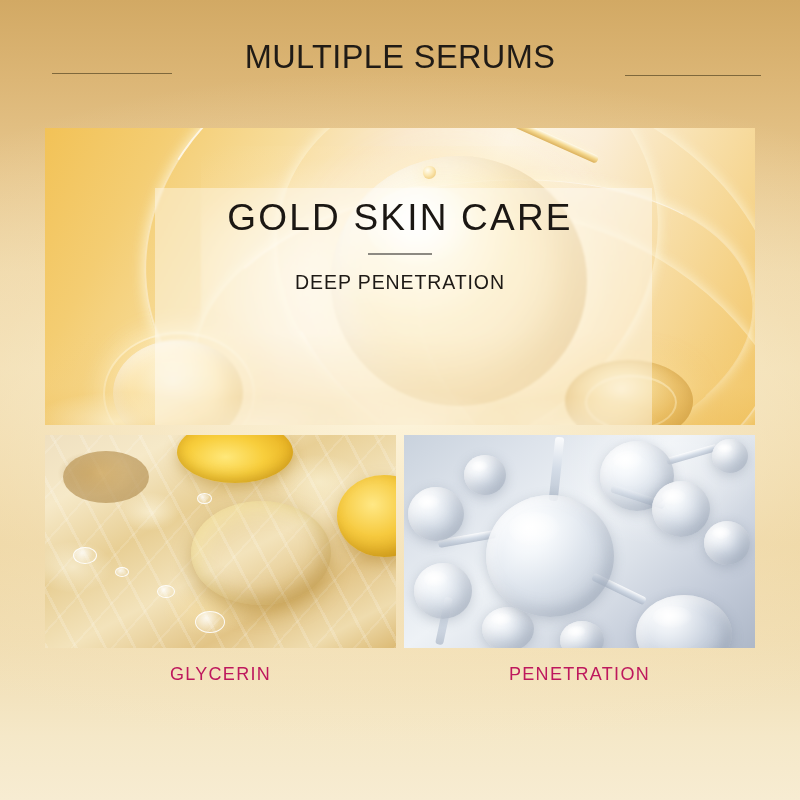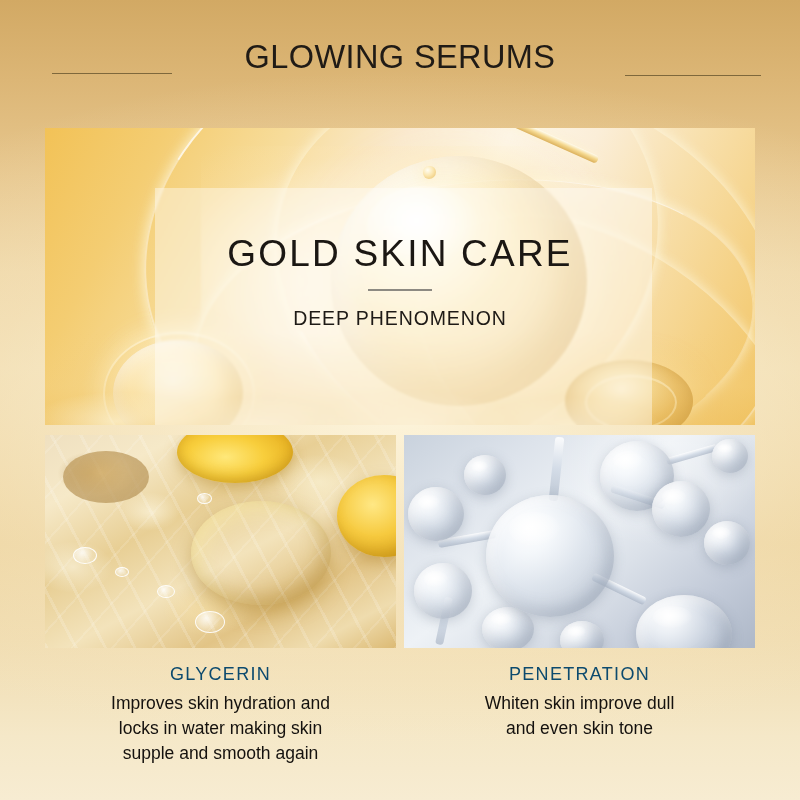--- a/index.html
+++ b/index.html
@@ -166,21 +166,21 @@
     position:absolute; left:110px; top:60px;
     width:497px; height:238px;
     background:rgba(255,255,255,0.40);
     backdrop-filter:blur(1px);
   }
   .hero-inner {
     position:absolute; left:0; top:0;
     width:710px; height:297px;
     display:flex; flex-direction:column;
     align-items:center; justify-content:flex-start;
-    padding-top:104px;
+    padding-top:68px;
   }
   .hero-title {
     font-size:37px;
     letter-spacing:2.2px;
     color:#1b1713;
     font-weight:400;
     line-height:44px;
   }
   .hero-divider {
     width:64px; height:1.5px;
@@ -307,38 +307,38 @@
   .bd4 { left:186px; top:150px; width:58px; height:8px;  transform:rotate(26deg); }
   .bd5 { left:262px; top:16px;  width:52px; height:7px;  transform:rotate(-16deg); }
   .bd6 { left:36px;  top:162px; width:8px;  height:48px; transform:rotate(12deg); }
 
   
   .ingredient-name {
     margin-top:16px;
     text-align:center;
     font-size:18px;
     letter-spacing:1.3px;
-    color:#0c4a6e;
+    color:#be185d;
     font-weight:400;
   }
   .ingredient-desc {
     margin-top:6px;
     text-align:center;
     font-size:17.5px;
     line-height:25px;
     color:#14110e;
     font-weight:400;
     white-space:pre-line;
   }
 </style>
 </head>
 <body>
 
 <div class="headline-block">
-  <div class="headline-line">GLOWING SERUMS</div>
+  <div class="headline-line">MULTIPLE SERUMS</div>
   <div class="rule rule-left"></div>
   <div class="rule rule-right"></div>
 </div>
 
 <div class="hero">
   <div class="hero-glow"></div>
 
   <div class="arc arc-1"></div>
   <div class="arc arc-2"></div>
   <div class="arc arc-3"></div>
@@ -352,43 +352,40 @@
   <div class="pipette"></div>
   <div class="pipette-tip"></div>
 
   <div class="hero-liquid"></div>
 
   <div class="hero-panel"></div>
 
   <div class="hero-inner">
     <div class="hero-title">GOLD SKIN CARE</div>
     <div class="hero-divider"></div>
-    <div class="hero-sub">DEEP PHENOMENON</div>
+    <div class="hero-sub">DEEP PENETRATION</div>
   </div>
 </div>
 
 <div class="cards">
 
   <div class="card card-left">
     <div class="photo photo-glycerin">
       <div class="caustic"></div>
       <div class="oil oil-4"></div>
       <div class="oil oil-1"></div>
       <div class="oil oil-3"></div>
       <div class="oil oil-2"></div>
       <div class="bubble-s bs1"></div>
       <div class="bubble-s bs2"></div>
       <div class="bubble-s bs3"></div>
       <div class="bubble-s bs4"></div>
       <div class="bubble-s bs5"></div>
     </div>
     <div class="ingredient-name">GLYCERIN</div>
-    <div class="ingredient-desc">Improves skin hydration and
-locks in water  making skin
-supple and smooth again</div>
   </div>
 
   <div class="card card-right">
     <div class="photo photo-nico">
       <div class="bond bd1"></div>
       <div class="bond bd2"></div>
       <div class="bond bd3"></div>
       <div class="bond bd4"></div>
       <div class="bond bd5"></div>
       <div class="bond bd6"></div>
@@ -398,17 +395,15 @@
       <div class="mol m-2"></div>
       <div class="mol m-5"></div>
       <div class="mol m-6"></div>
       <div class="mol m-7"></div>
       <div class="mol m-9"></div>
       <div class="mol m-11"></div>
       <div class="mol m-big"></div>
       <div class="mol m-8"></div>
     </div>
     <div class="ingredient-name">PENETRATION</div>
-    <div class="ingredient-desc">Whiten skin improve dull
-and even skin tone</div>
   </div>
 
 </div>
 
 </body></html>

